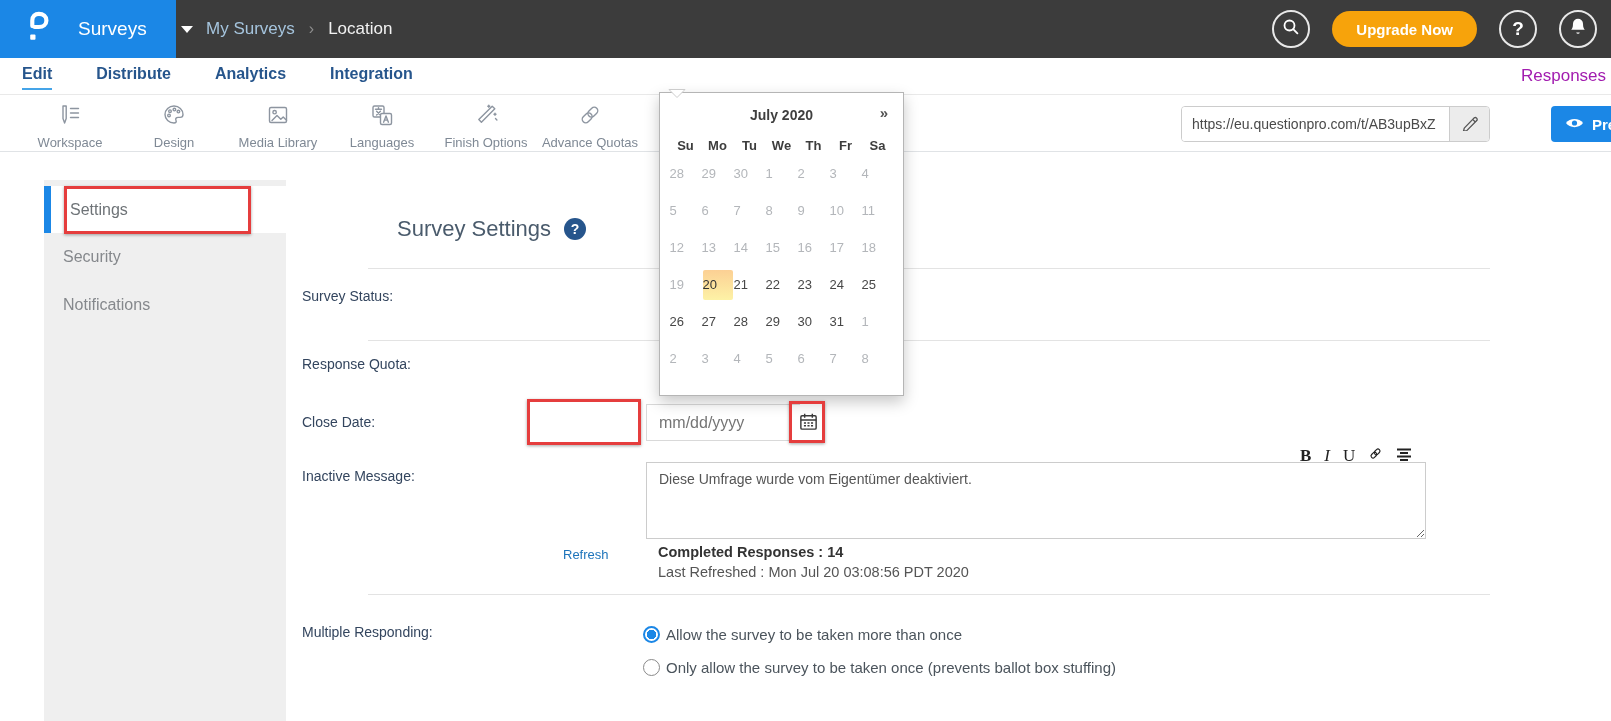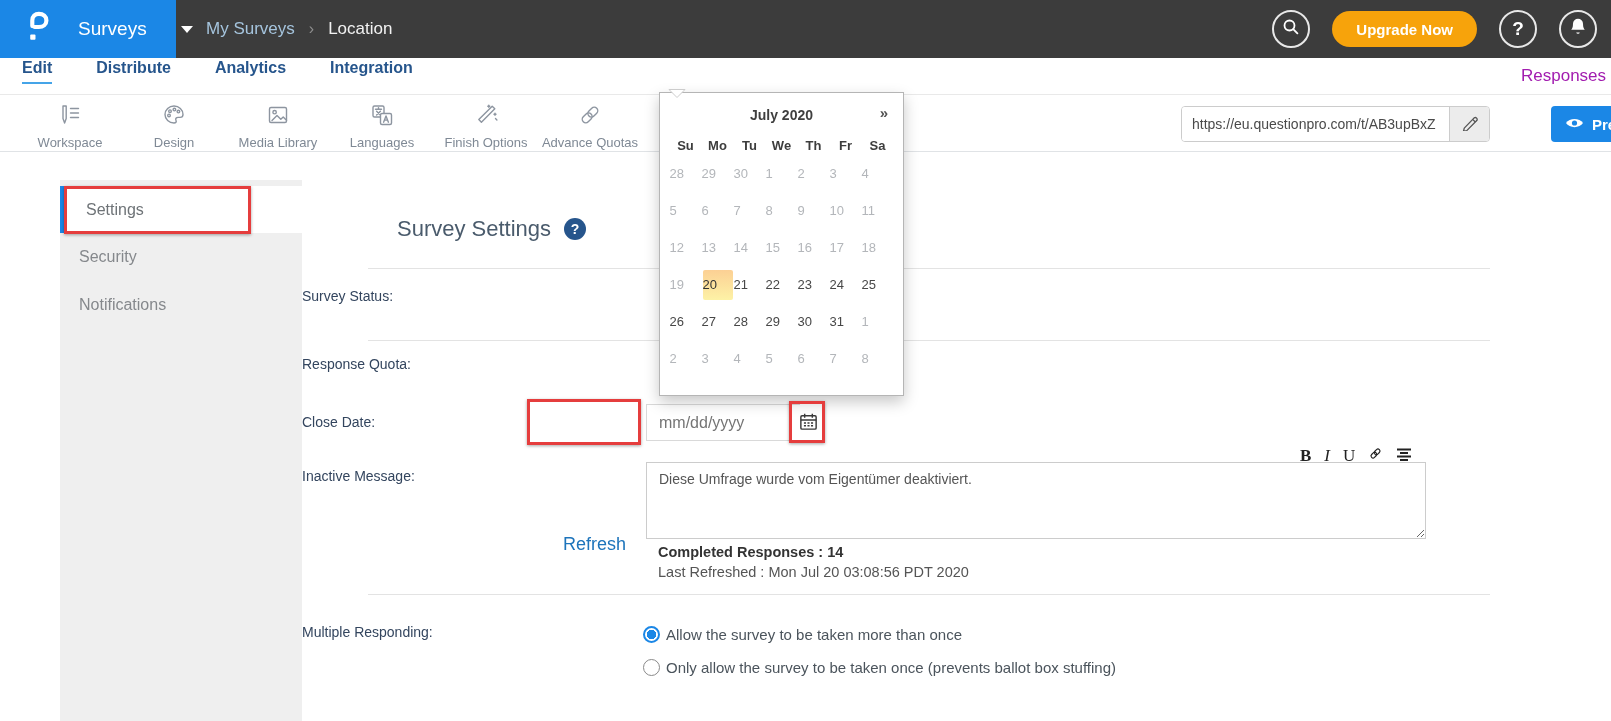--- a/index.html
+++ b/index.html
@@ -20,21 +20,21 @@
   .header-right { position:absolute; right:14px; top:10px; display:flex; align-items:center; gap:22px; }
   .circle-btn { width:38px; height:38px; border:2px solid #e8e8e8; border-radius:50%;
     display:flex; align-items:center; justify-content:center; cursor:pointer; color:#fff; }
   .upgrade-btn { height:36px; border-radius:18px; background:#f7a30b; color:#fff; border:none;
     font-family:inherit; font-size:15px; font-weight:700; padding:0 24px; cursor:pointer; }
   .qmark { color:#fff; font-size:19px; font-weight:700; }
 
   
   .tabnav { position:absolute; left:0; top:58px; width:1611px; height:37px; background:#fff;
     border-bottom:1px solid #e9e9e9; z-index:20; }
-  .tabs { display:flex; gap:44px; padding-left:22px; padding-top:1px; }
+  .tabs { display:flex; gap:44px; padding-left:22px; padding-top:7px; }
   .tab { font-size:16px; font-weight:600; color:#26558c; cursor:pointer; padding-bottom:5px; }
   .tab.active { border-bottom:2px solid #45a4e8; }
   .tab-right { position:absolute; left:1521px; top:8px; font-size:17px; font-weight:400; color:#a21caf;
     white-space:nowrap; cursor:pointer; }
 
   
   .toolbar { position:absolute; left:0; top:95px; width:1611px; height:57px; background:#fff;
     border-bottom:1px solid #e0e3e6; z-index:10; }
   .tool-items { display:flex; padding-left:18px; }
   .tool-item { width:104px; display:flex; flex-direction:column; align-items:center; gap:3px;
@@ -45,21 +45,21 @@
     border:1px solid #ccc; border-radius:4px; overflow:hidden; background:#fff; }
   .url-input { flex:1; border:none; outline:none; font-family:inherit; font-size:14px; color:#4a4a4a;
     padding:0 10px; min-width:0; }
   .url-edit { width:40px; background:#ececec; border-left:1px solid #ccc; display:flex;
     align-items:center; justify-content:center; cursor:pointer; }
   .preview-btn { position:absolute; left:1551px; top:11px; height:36px; width:110px; background:#1b87e6;
     border:none; border-radius:4px; color:#fff; font-family:inherit; font-size:15px; font-weight:600;
     display:flex; align-items:center; gap:8px; padding:0 14px; cursor:pointer; }
 
   
-  .sidebar { position:absolute; left:60px; top:180px; width:242px; height:541px; background:#efefef; z-index:5; }
+  .sidebar { position:absolute; left:44px; top:180px; width:242px; height:541px; background:#efefef; z-index:5; }
   .side-item { height:48px; display:flex; align-items:center; padding-left:19px; font-size:16px;
     color:#85888c; cursor:pointer; }
   .side-item.active { background:#fff; color:#6e7377; border-left:7px solid #1b87e6; height:47px; margin-top:6px; }
 
   
   .main { position:absolute; left:302px; top:152px; width:1309px; height:569px; background:#fff; }
   .page-title { position:absolute; left:95px; top:64px; font-size:22px; color:#4a5b6c;
     display:flex; align-items:center; gap:13px; }
   .help-badge { width:22px; height:22px; border-radius:50%; background:#26558c; color:#fff; font-size:14px;
     font-weight:700; display:flex; align-items:center; justify-content:center; cursor:pointer; }
@@ -69,21 +69,21 @@
   .date-input { position:absolute; left:344px; top:252px; width:154px; height:37px; border:1px solid #d9d9d9;
     font-family:inherit; font-size:16px; color:#9a9a9a; padding:0 12px; outline:none; }
   .cal-btn { position:absolute; left:491px; top:253px; width:30px; height:35px; background:#fff; border:none;
     display:flex; align-items:center; justify-content:center; cursor:pointer; }
   .cal-btn svg { stroke:#3a3a3a; fill:none; stroke-width:1.5; }
   .fmt-bar { position:absolute; left:998px; top:294px; display:flex; gap:13px; align-items:center; }
   .fmt-btn { font-family:"Liberation Serif", serif; font-size:17px; color:#222; cursor:pointer;
     background:none; border:none; line-height:1; }
   .msg-area { position:absolute; left:344px; top:310px; width:780px; height:77px; border:1px solid #ccc;
     font-family:inherit; font-size:14px; color:#555; padding:8px 12px; resize:both; outline:none; }
-  .refresh-link { position:absolute; left:261px; top:382px; font-size:18px; color:#1d74bb; cursor:pointer; }
+  .refresh-link { position:absolute; left:261px; top:395px; font-size:13px; color:#1d74bb; cursor:pointer; }
   .resp-bold { position:absolute; left:356px; top:392px; font-size:14.5px; font-weight:700; color:#333; }
   .resp-sub { position:absolute; left:356px; top:412px; font-size:14.5px; color:#555; }
   .radio-row { position:absolute; left:341px; display:flex; align-items:center; gap:6px; }
   .radio { appearance:none; -webkit-appearance:none; width:17px; height:17px; border:1px solid #8a8a8a;
     border-radius:50%; background:#fff; cursor:pointer; flex:none; }
   .radio:checked { border:2px solid #1b87e6;
     background:radial-gradient(circle, #1b87e6 0 4.5px, #fff 5px); }
   .radio-label { font-size:15px; color:#4b545c; }
 
   

